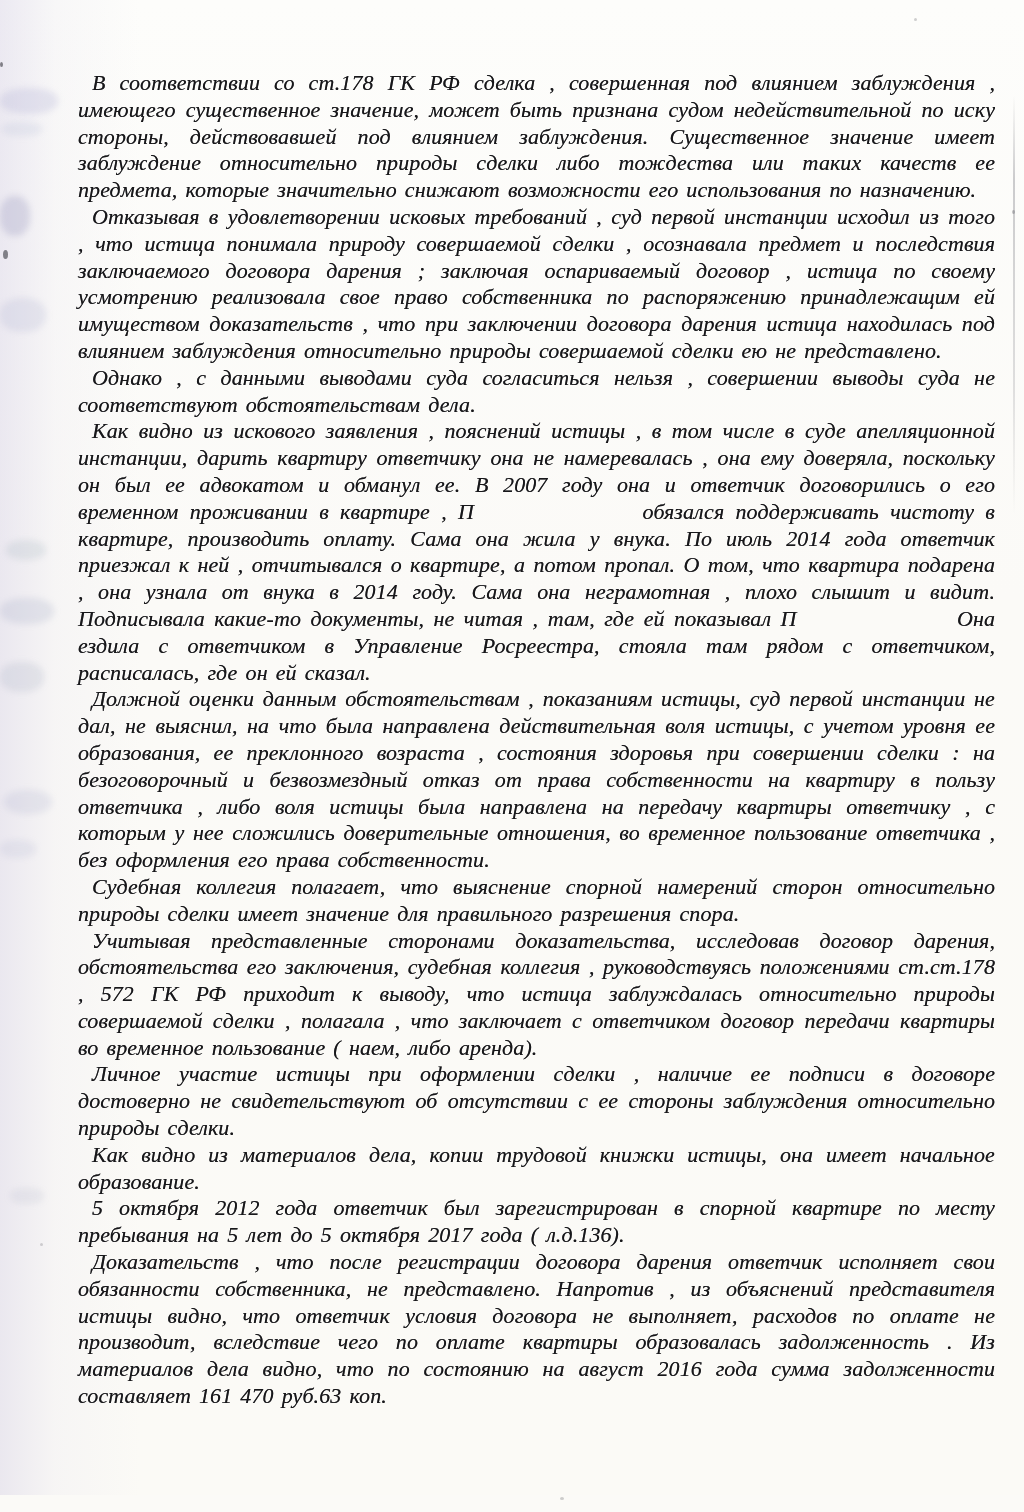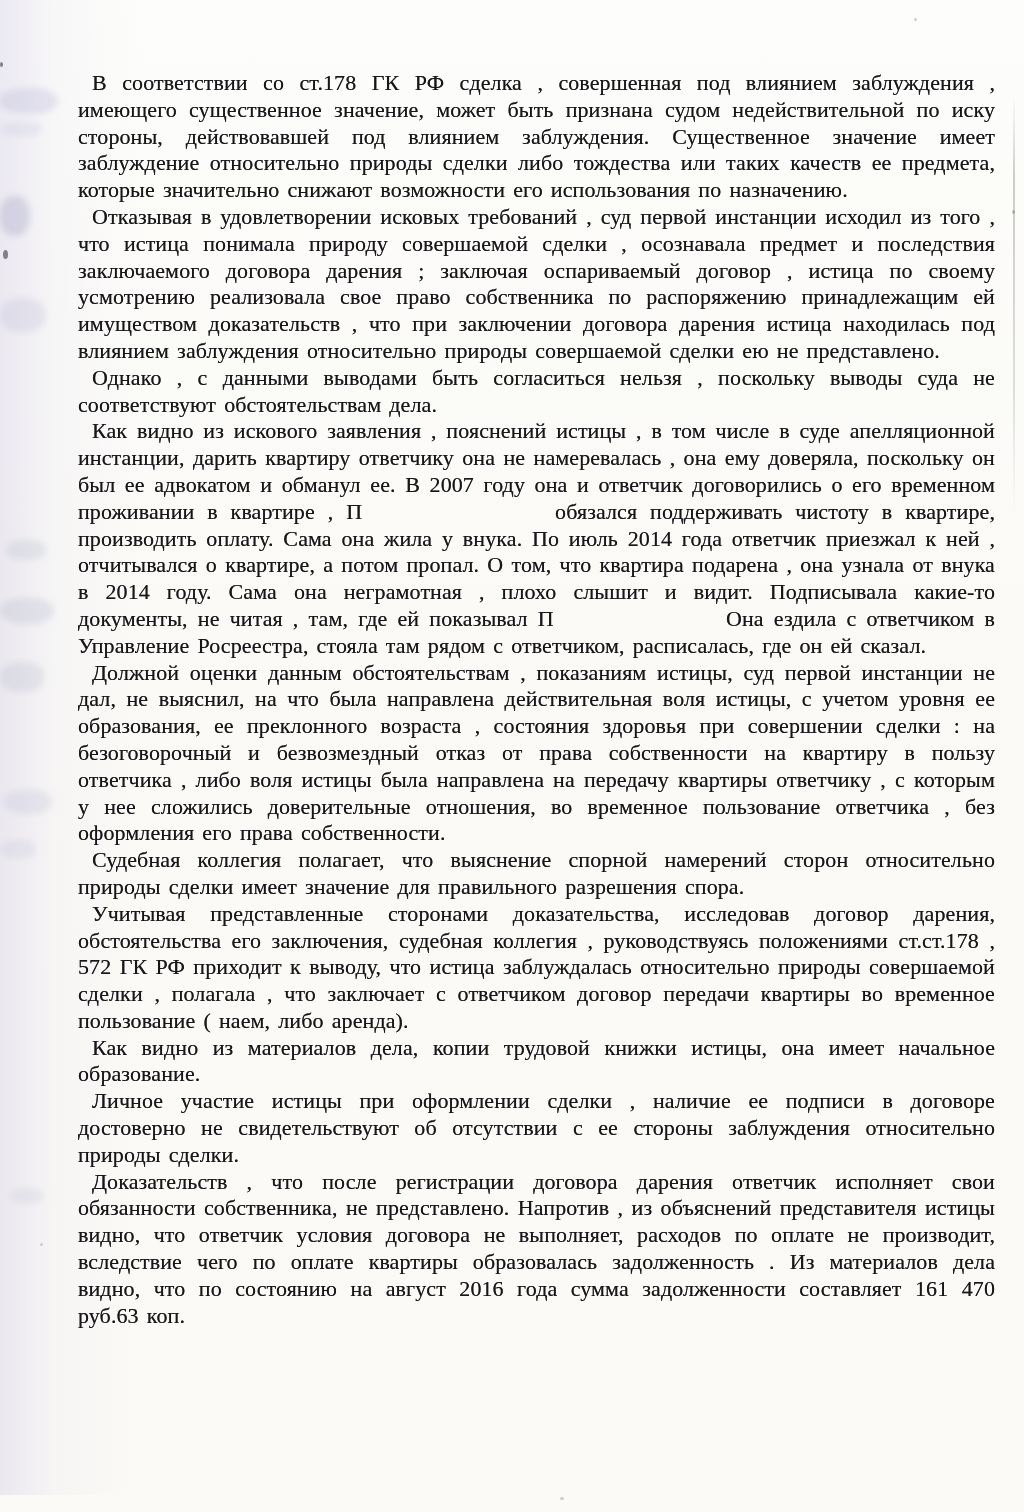--- a/index.html
+++ b/index.html
@@ -14,20 +14,21 @@
     font-family: "Liberation Serif", "DejaVu Serif", serif;
   }
   .page {
     position: relative;
     width: 1024px;
     height: 1495px;
     
     background:
       linear-gradient(90deg, rgba(214,209,230,0.45) 0px, rgba(238,236,242,0.35) 55px, rgba(251,250,247,0) 140px),
       linear-gradient(180deg, #fdfdfb 0%, #fbfaf7 40%, #fbfaf6 100%);
+    font-style: italic;
   }
   .text-block {
     position: absolute;
     left: 78px;
     top: 70px;
     width: 917px;
     font-size: 22px;
     line-height: 26.8px;
     color: #17171a;
     text-align: justify;
@@ -99,23 +100,24 @@
   <div class="speck s2"></div>
   <div class="speck s3"></div>
   <div class="speck s4"></div>
   <div class="speck s5"></div>
   <div class="speck s6"></div>
   <div class="vline"></div>
 
   <div class="text-block">
     <p>В соответствии со ст.178 ГК РФ сделка , совершенная под влиянием заблуждения , имеющего существенное значение, может быть признана судом недействительной по иску стороны, действовавшей под влиянием заблуждения. Существенное значение имеет заблуждение относительно природы сделки либо тождества или таких качеств ее предмета, которые значительно снижают возможности его использования по назначению.</p>
     <p>Отказывая в удовлетворении исковых требований , суд первой инстанции исходил из того , что истица понимала природу совершаемой сделки , осознавала предмет и последствия заключаемого договора дарения ; заключая оспариваемый договор , истица по своему усмотрению реализовала свое право собственника по распоряжению принадлежащим ей имуществом доказательств , что при заключении договора дарения истица находилась под влиянием заблуждения относительно природы совершаемой сделки ею не представлено.</p>
-    <p>Однако , с данными выводами быть согласиться нельзя , поскольку выводы суда не соответствуют обстоятельствам дела.</p>
+    <p>Однако , с данными выводами суда согласиться нельзя , совершении выводы суда не соответствуют обстоятельствам дела.</p>
     <p>Как видно из искового заявления , пояснений истицы , в том числе в суде апелляционной инстанции, дарить квартиру ответчику она не намеревалась , она ему доверяла, поскольку он был ее адвокатом и обманул ее. В 2007 году она и ответчик договорились о его временном проживании в квартире , П&nbsp;&nbsp;&nbsp;&nbsp;&nbsp;&nbsp;&nbsp;&nbsp;&nbsp;&nbsp;&nbsp;&nbsp;&nbsp;&nbsp; обязался поддерживать чистоту в квартире, производить оплату. Сама она жила у внука. По июль 2014 года ответчик приезжал к ней , отчитывался о квартире, а потом пропал. О том, что квартира подарена , она узнала от внука в 2014 году. Сама она неграмотная , плохо слышит и видит. Подписывала какие-то документы, не читая , там, где ей показывал П&nbsp;&nbsp;&nbsp;&nbsp;&nbsp;&nbsp;&nbsp;&nbsp;&nbsp;&nbsp;&nbsp;&nbsp;&nbsp;&nbsp;&nbsp;&nbsp; Она ездила с ответчиком в Управление Росреестра, стояла там рядом с ответчиком, расписалась, где он ей сказал.</p>
     <p>Должной оценки данным обстоятельствам , показаниям истицы, суд первой инстанции не дал, не выяснил, на что была направлена действительная воля истицы, с учетом уровня ее образования, ее преклонного возраста , состояния здоровья при совершении сделки : на безоговорочный и безвозмездный отказ от права собственности на квартиру в пользу ответчика , либо воля истицы была направлена на передачу квартиры ответчику , с которым у нее сложились доверительные отношения, во временное пользование ответчика , без оформления его права собственности.</p>
     <p>Судебная коллегия полагает, что выяснение спорной намерений сторон относительно природы сделки имеет значение для правильного разрешения спора.</p>
     <p>Учитывая представленные сторонами доказательства, исследовав договор дарения, обстоятельства его заключения, судебная коллегия , руководствуясь положениями ст.ст.178 , 572 ГК РФ приходит к выводу, что истица заблуждалась относительно природы совершаемой сделки , полагала , что заключает с ответчиком договор передачи квартиры во временное пользование ( наем, либо аренда).</p>
+    <p>Личное участие истицы при оформлении сделки , наличие ее подписи в договоре достоверно не свидетельствуют об отсутствии с ее стороны заблуждения относительно природы сделки.</p>
     <p>Как видно из материалов дела, копии трудовой книжки истицы, она имеет начальное образование.</p>
-    <p>Личное участие истицы при оформлении сделки , наличие ее подписи в договоре достоверно не свидетельствуют об отсутствии с ее стороны заблуждения относительно природы сделки.</p>
+    <p>5 октября 2012 года ответчик был зарегистрирован в спорной квартире по месту пребывания на 5 лет до 5 октября 2017 года ( л.д.136).</p>
     <p>Доказательств , что после регистрации договора дарения ответчик исполняет свои обязанности собственника, не представлено. Напротив , из объяснений представителя истицы видно, что ответчик условия договора не выполняет, расходов по оплате не производит, вследствие чего по оплате квартиры образовалась задолженность . Из материалов дела видно, что по состоянию на август 2016 года сумма задолженности составляет 161 470 руб.63 коп.</p>
   </div>
 
 </div>
 
 </body></html>

